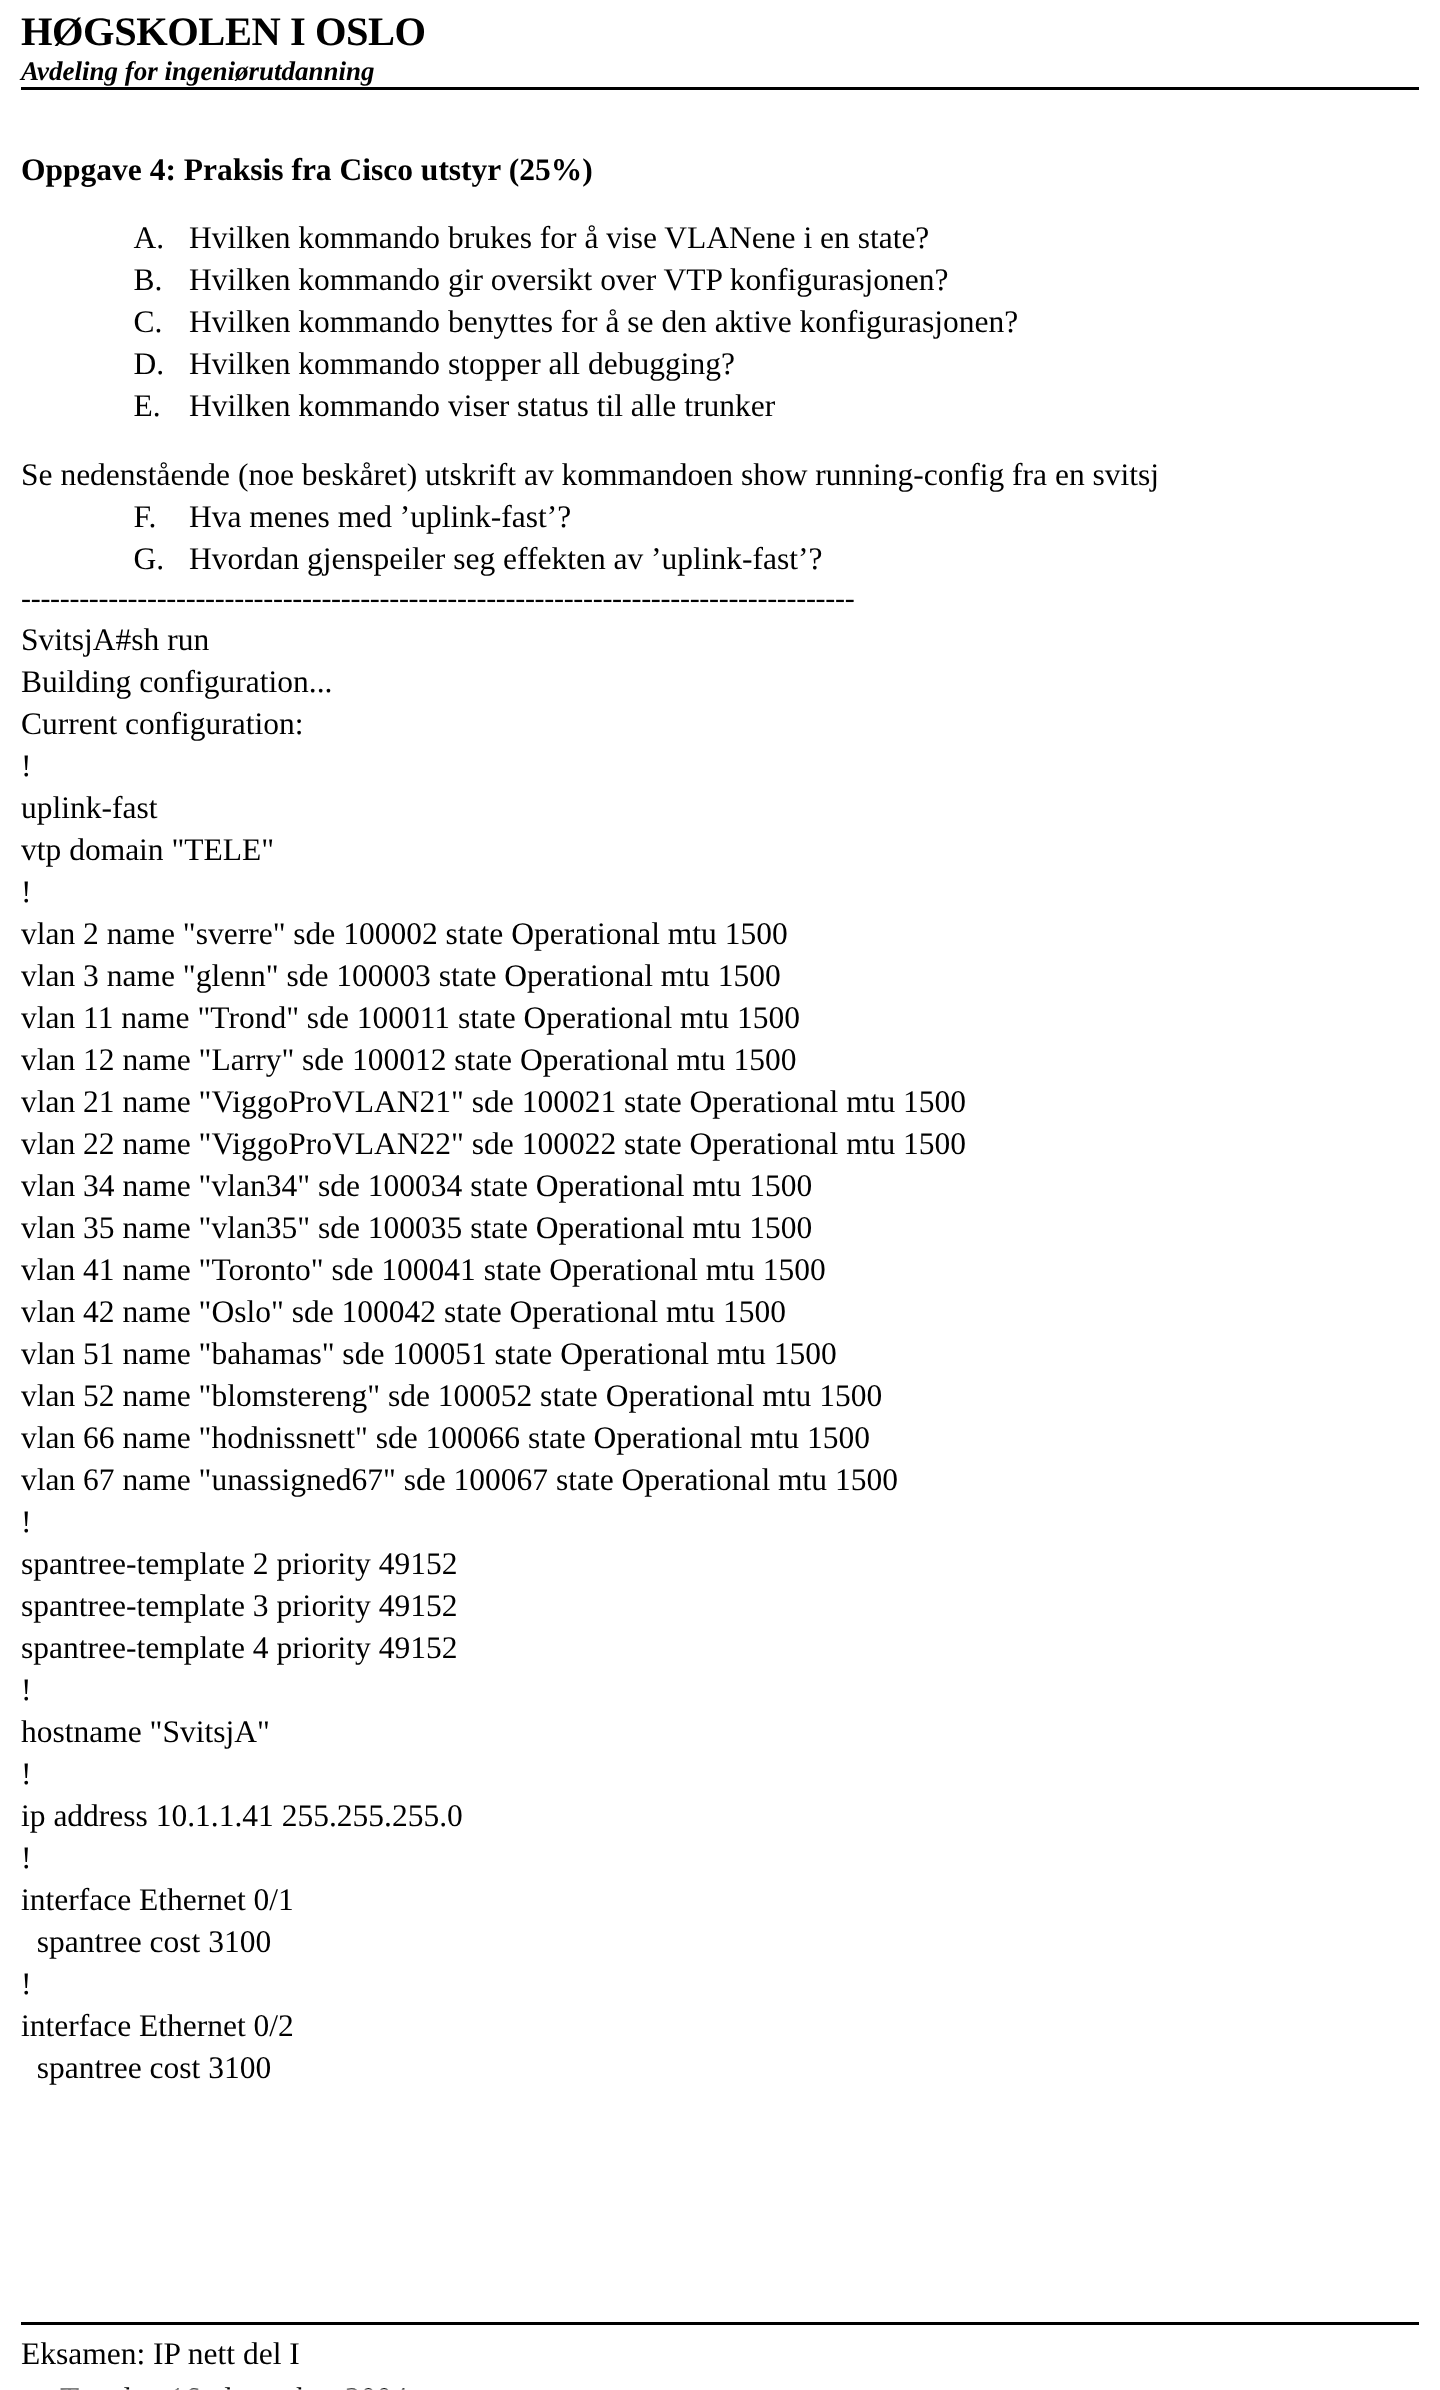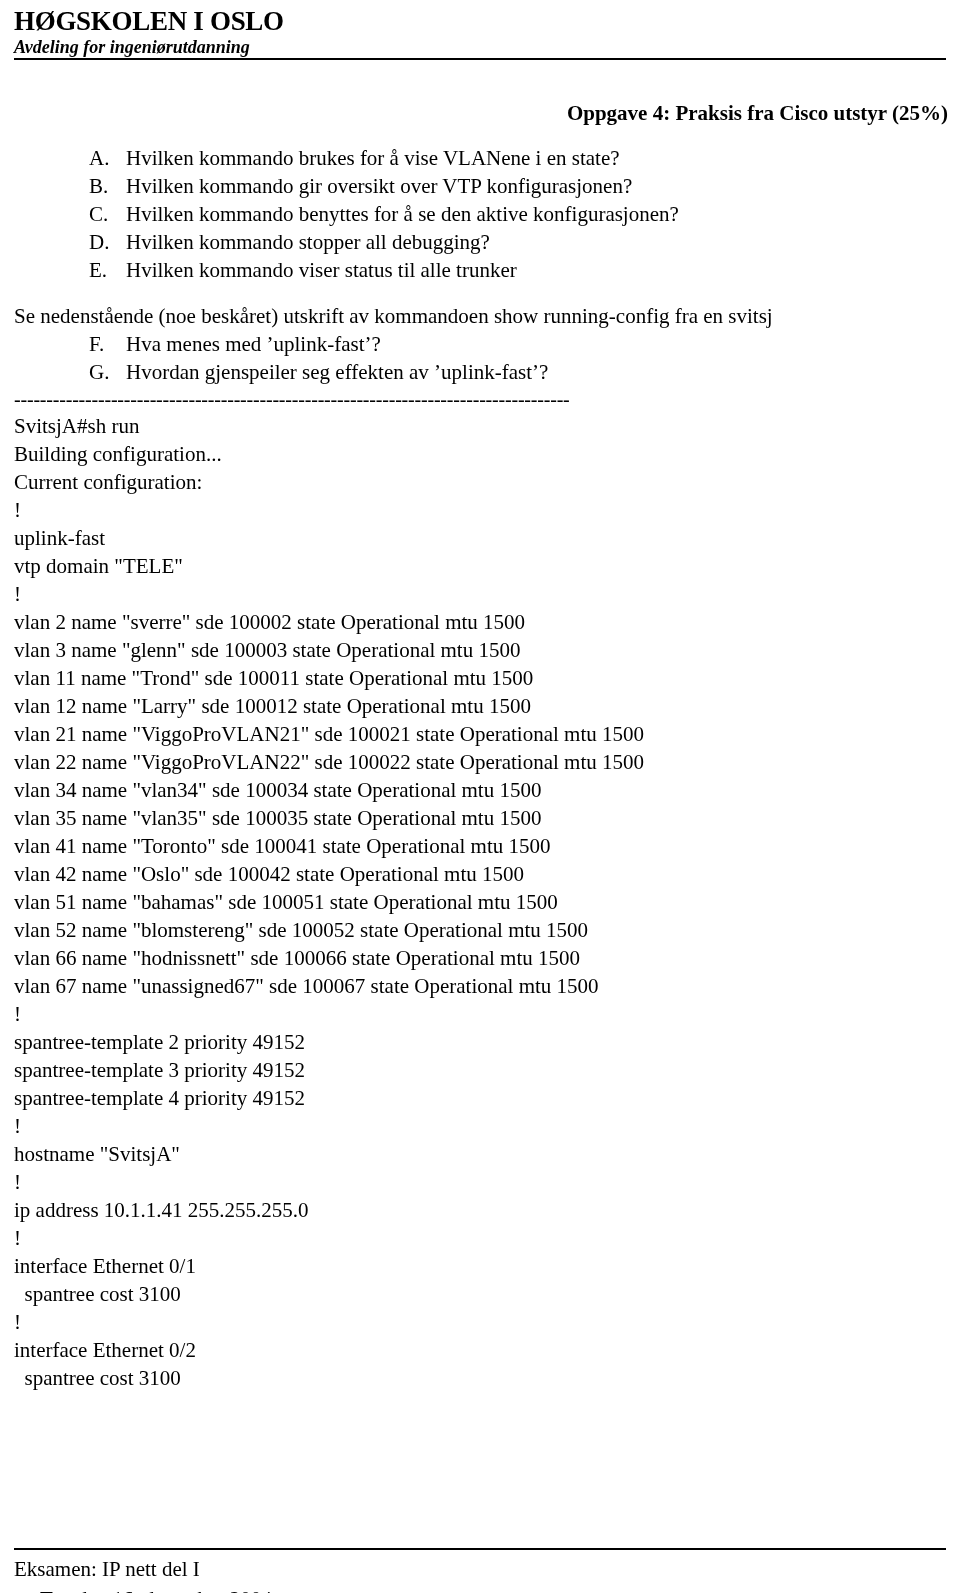--- a/index.html
+++ b/index.html
@@ -61,21 +61,20 @@
     left: 14px;
     top: 100px;
     width: 934px;
   }
   .task-title {
     font-weight: bold;
     font-size: 21px;
     line-height: 26px;
     margin: 0 0 0 0;
     white-space: nowrap;
-    text-align: right;
   }
   .obs-line {
     font-size: 21px;
     line-height: 28px;
     margin: 0;
     white-space: nowrap;
   }
   .gap-sm { height: 18px; }
 
   .qlist {

